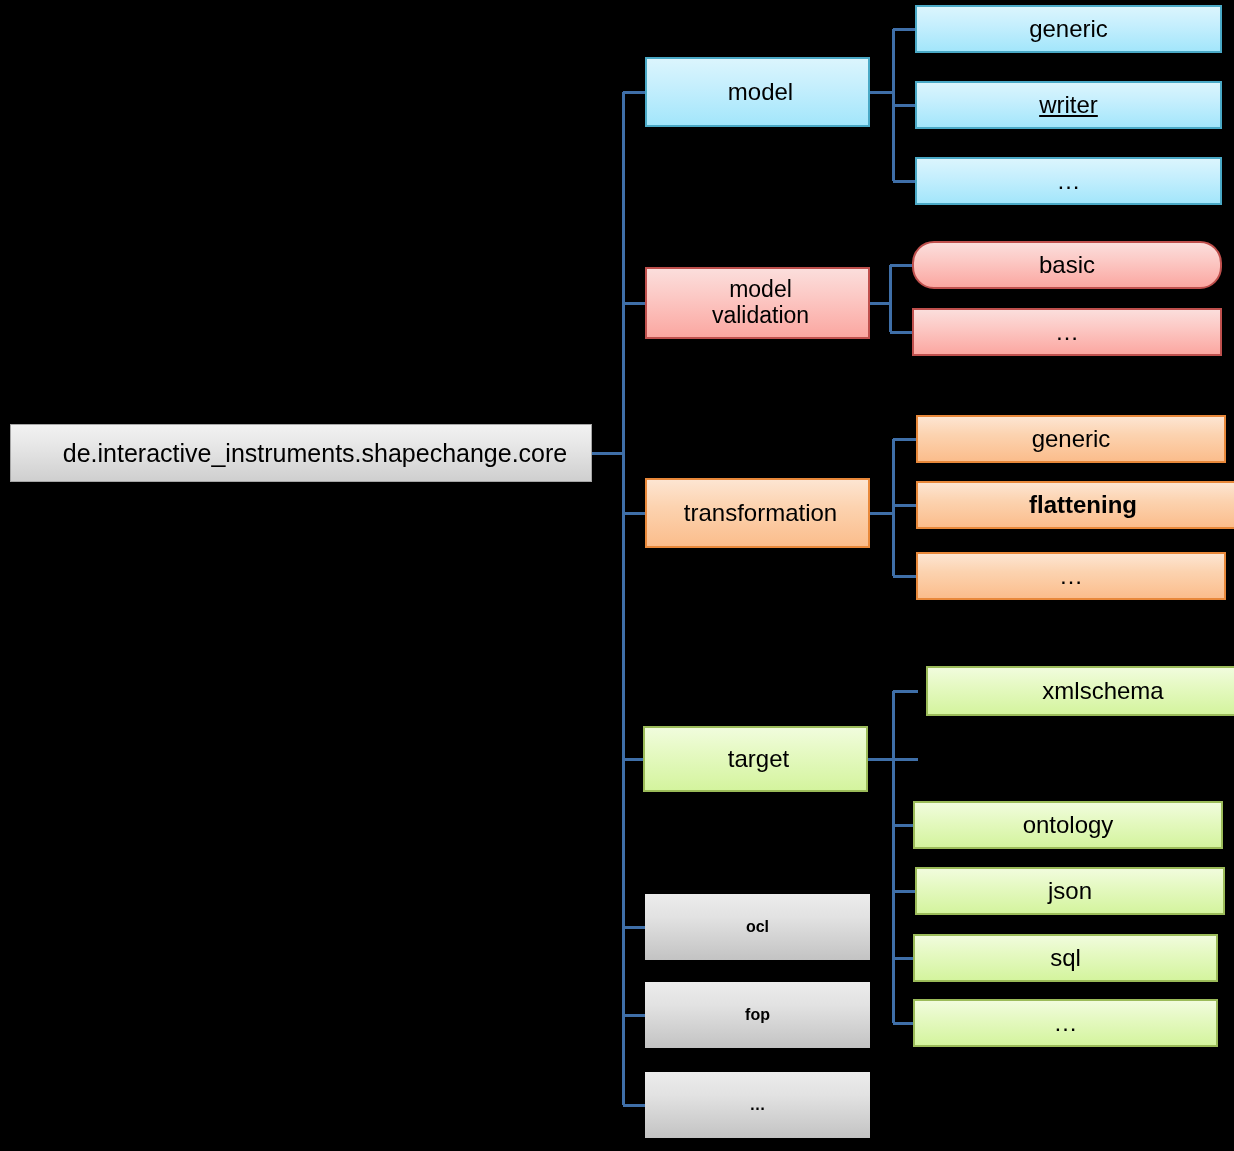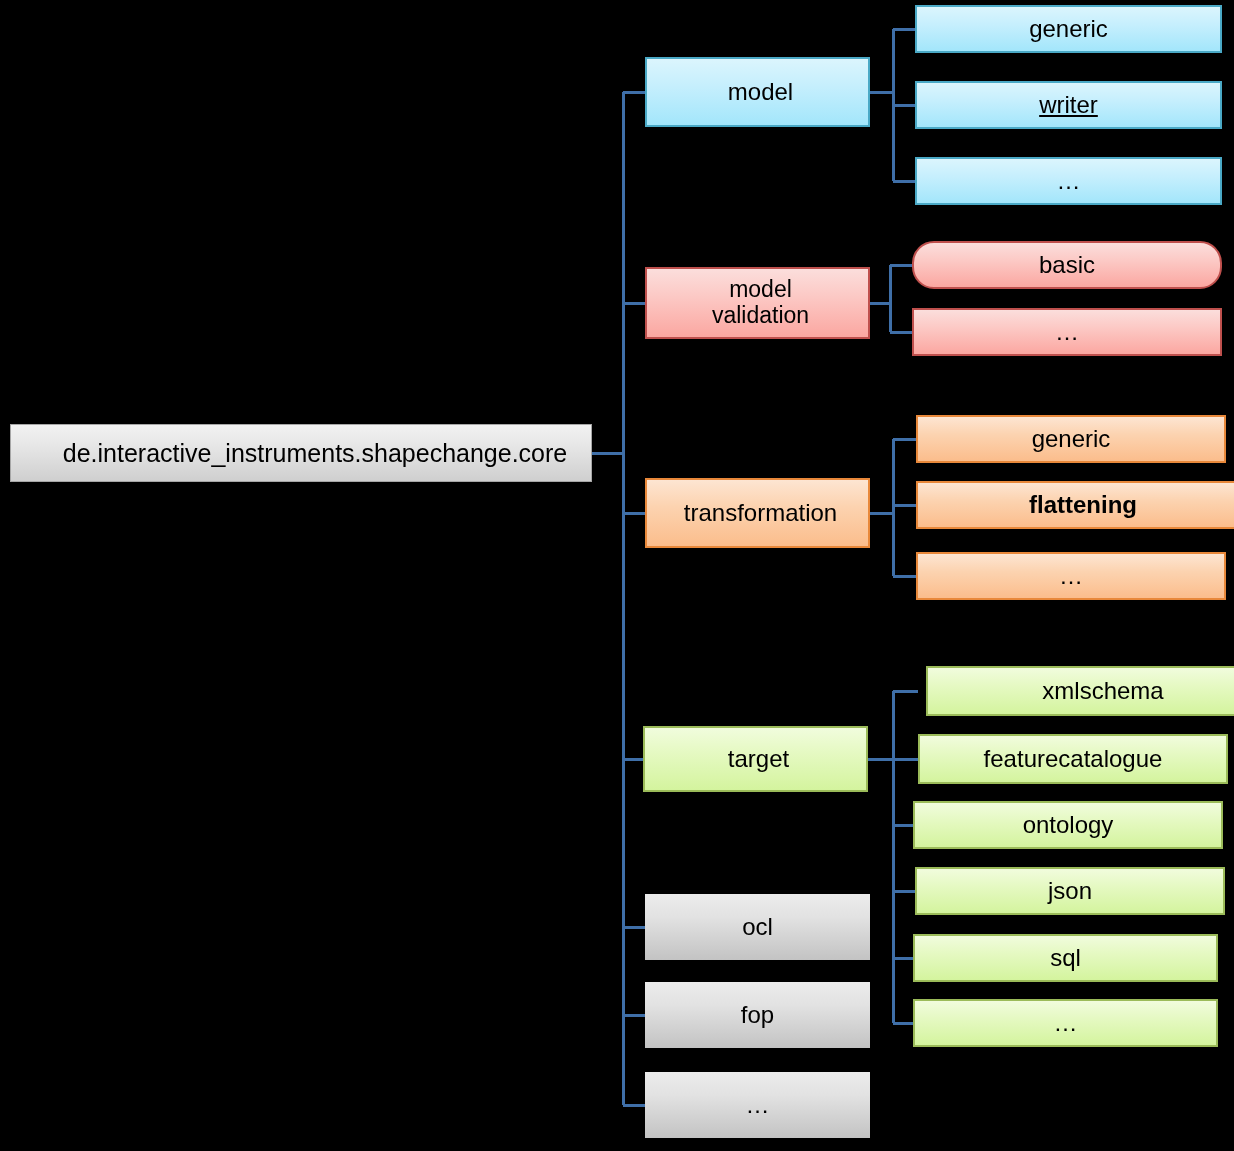--- a/index.html
+++ b/index.html
@@ -50,21 +50,22 @@
   .node.root {
     background: linear-gradient(to bottom, #f2f2f2 0%, #e6e6e6 38%, #cfcfcf 100%);
     border: 1px solid #a6a6a6;
     font-size: 25px;
   }
 
   
   .node.gray {
     background: linear-gradient(to bottom, #ececec 0%, #e2e2e2 35%, #c3c3c3 100%);
     border: none;
-    font-size: 24px;
+    font-size: 16px;
+    font-weight: bold;
   }
 
   
   .node.blue {
     background: linear-gradient(to bottom, #dbf5fd 0%, #c6effd 40%, #a3e6fb 100%);
     border: 2px solid #4aa9c6;
     font-size: 24px;
   }
 
   
@@ -181,23 +182,20 @@
   <div class="node orange" style="left:916px; top:552px; width:310px; height:48px;">
     <span class="label">…</span>
   </div>
 
   <div class="node green italic" style="left:643px; top:726px; width:225px; height:66px;">
     <span class="label">target</span>
   </div>
   <div class="node green" style="left:926px; top:666px; width:354px; height:50px;">
     <span class="label">xmlschema</span>
   </div>
-  <div class="node green" style="left:918px; top:734px; width:310px; height:50px;">
-    <span class="label">featurecatalogue</span>
-  </div>
   <div class="node green" style="left:913px; top:801px; width:310px; height:48px;">
     <span class="label">ontology</span>
   </div>
   <div class="node green" style="left:915px; top:867px; width:310px; height:48px;">
     <span class="label">json</span>
   </div>
   <div class="node green" style="left:913px; top:934px; width:305px; height:48px;">
     <span class="label">sql</span>
   </div>
   <div class="node green" style="left:913px; top:999px; width:305px; height:48px;">

